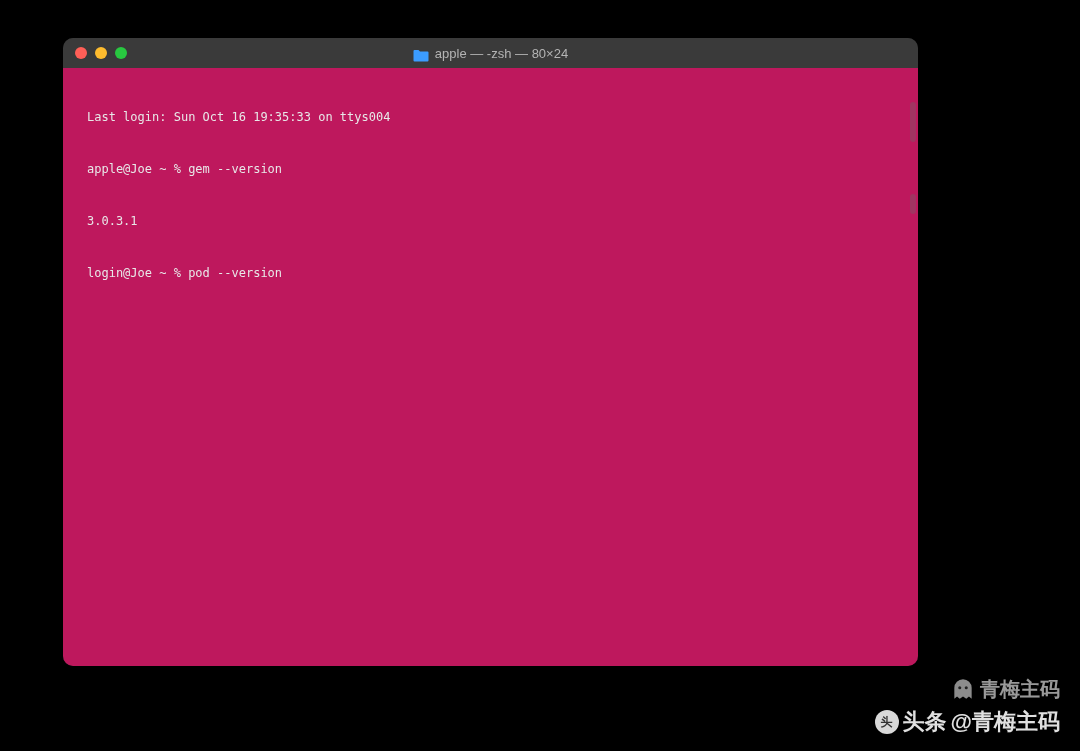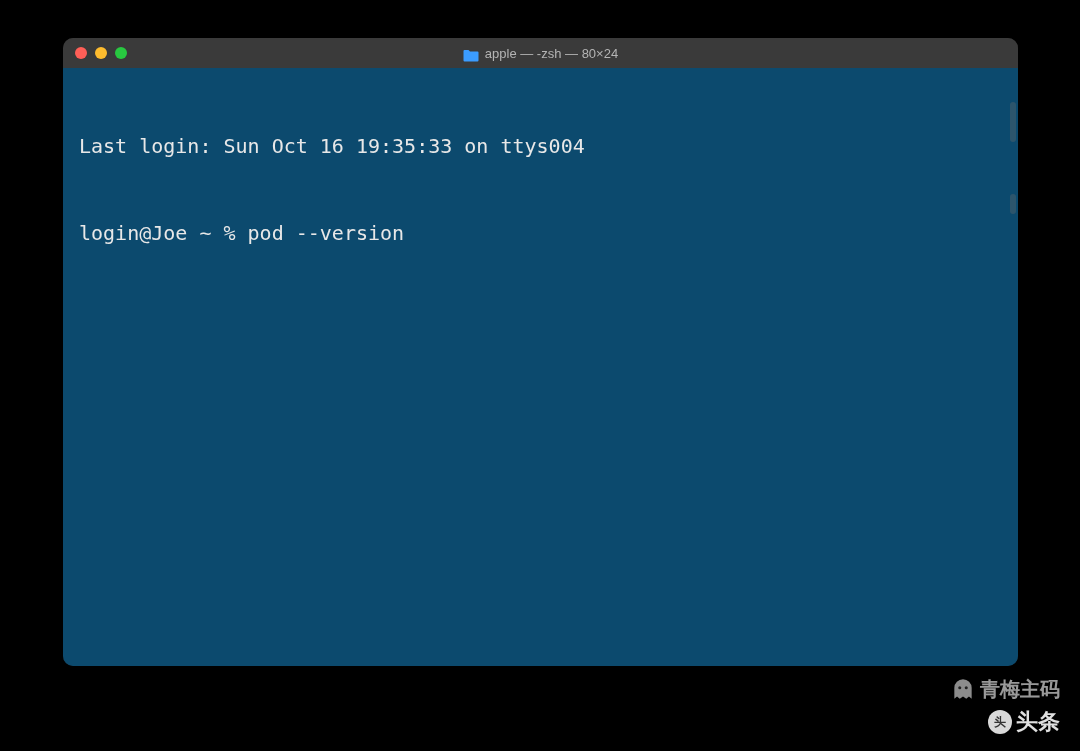--- a/index.html
+++ b/index.html
@@ -12,21 +12,21 @@
       width: 1080px;
       height: 751px;
       font-family: "Menlo", "Monaco", "Consolas", monospace;
       position: relative;
       overflow: hidden;
     }
     .terminal-window {
       position: absolute;
       top: 38px;
       left: 63px;
-      width: 955px;
+      width: 855px;
       height: 628px;
       background: #1e1e1e;
       border-radius: 10px;
       box-shadow: 0 10px 40px rgba(0,0,0,0.5);
       overflow: hidden;
       display: flex;
       flex-direction: column;
     }
     .title-bar {
       height: 30px;
@@ -67,23 +67,23 @@
       display: inline-block;
     }
     .window-title {
       color: #b4b4b4;
       font-size: 13px;
       font-family: -apple-system, BlinkMacSystemFont, "Helvetica Neue", sans-serif;
       font-weight: 500;
     }
     .terminal-body {
       flex: 1;
-      background: #0c4a6e;
-      padding: 6px 16px;
-      font-size: 20px;
+      background: #be185d;
+      padding: 6px 24px;
+      font-size: 12px;
       line-height: 1.45;
       color: #e8e8e8;
       font-family: "Menlo", "Monaco", "Consolas", monospace;
       white-space: pre;
       position: relative;
     }
     .terminal-line {
       display: block;
     }
     .cursor-block {
@@ -173,34 +173,37 @@
       <span class="folder-icon">
         <svg viewBox="0 0 16 13" width="16" height="13">
           <path d="M1.5 1 h4 l1.5 1.5 h7.5 a1 1 0 0 1 1 1 v8 a1 1 0 0 1 -1 1 h-13 a1 1 0 0 1 -1 -1 v-9.5 a1 1 0 0 1 1 -1 z" fill="#3b9cff"></path>
         </svg>
       </span>
       <span class="window-title">apple — -zsh — 80×24</span>
     </div>
   </div>
   <div class="terminal-body">
     <span class="terminal-line">Last login: Sun Oct 16 19:35:33 on ttys004</span>
+    <span class="terminal-line">apple@Joe ~ % gem --version</span>
+    <span class="terminal-line">3.0.3.1</span>
     <span class="terminal-line">login@Joe ~ % pod --version</span>
     <div class="scrollbar-track"></div>
     <div class="scrollbar-track2"></div>
   </div>
 </div>
 
 <div class="watermark-group">
   <div class="watermark-top">
     <span class="wm-icon-ghost">
       <svg viewBox="0 0 24 24" width="26" height="26">
         <path d="M12 2 a8 8 0 0 1 8 8 v10 l-2.5 -2 l-2.5 2 l-3 -2 l-3 2 l-2.5 -2 l-2.5 2 v-10 a8 8 0 0 1 8 -8 z" fill="rgba(255,255,255,0.55)"></path>
         <circle cx="9" cy="10" r="1.4" fill="#222"></circle>
         <circle cx="15" cy="10" r="1.4" fill="#222"></circle>
       </svg>
     </span>
     <span>青梅主码</span>
   </div>
   <div class="watermark-bottom">
     <span class="wm-icon-head">头</span>
     <span>头条</span>
+    <span>@青梅主码</span>
   </div>
 </div>
 
 </body></html>

